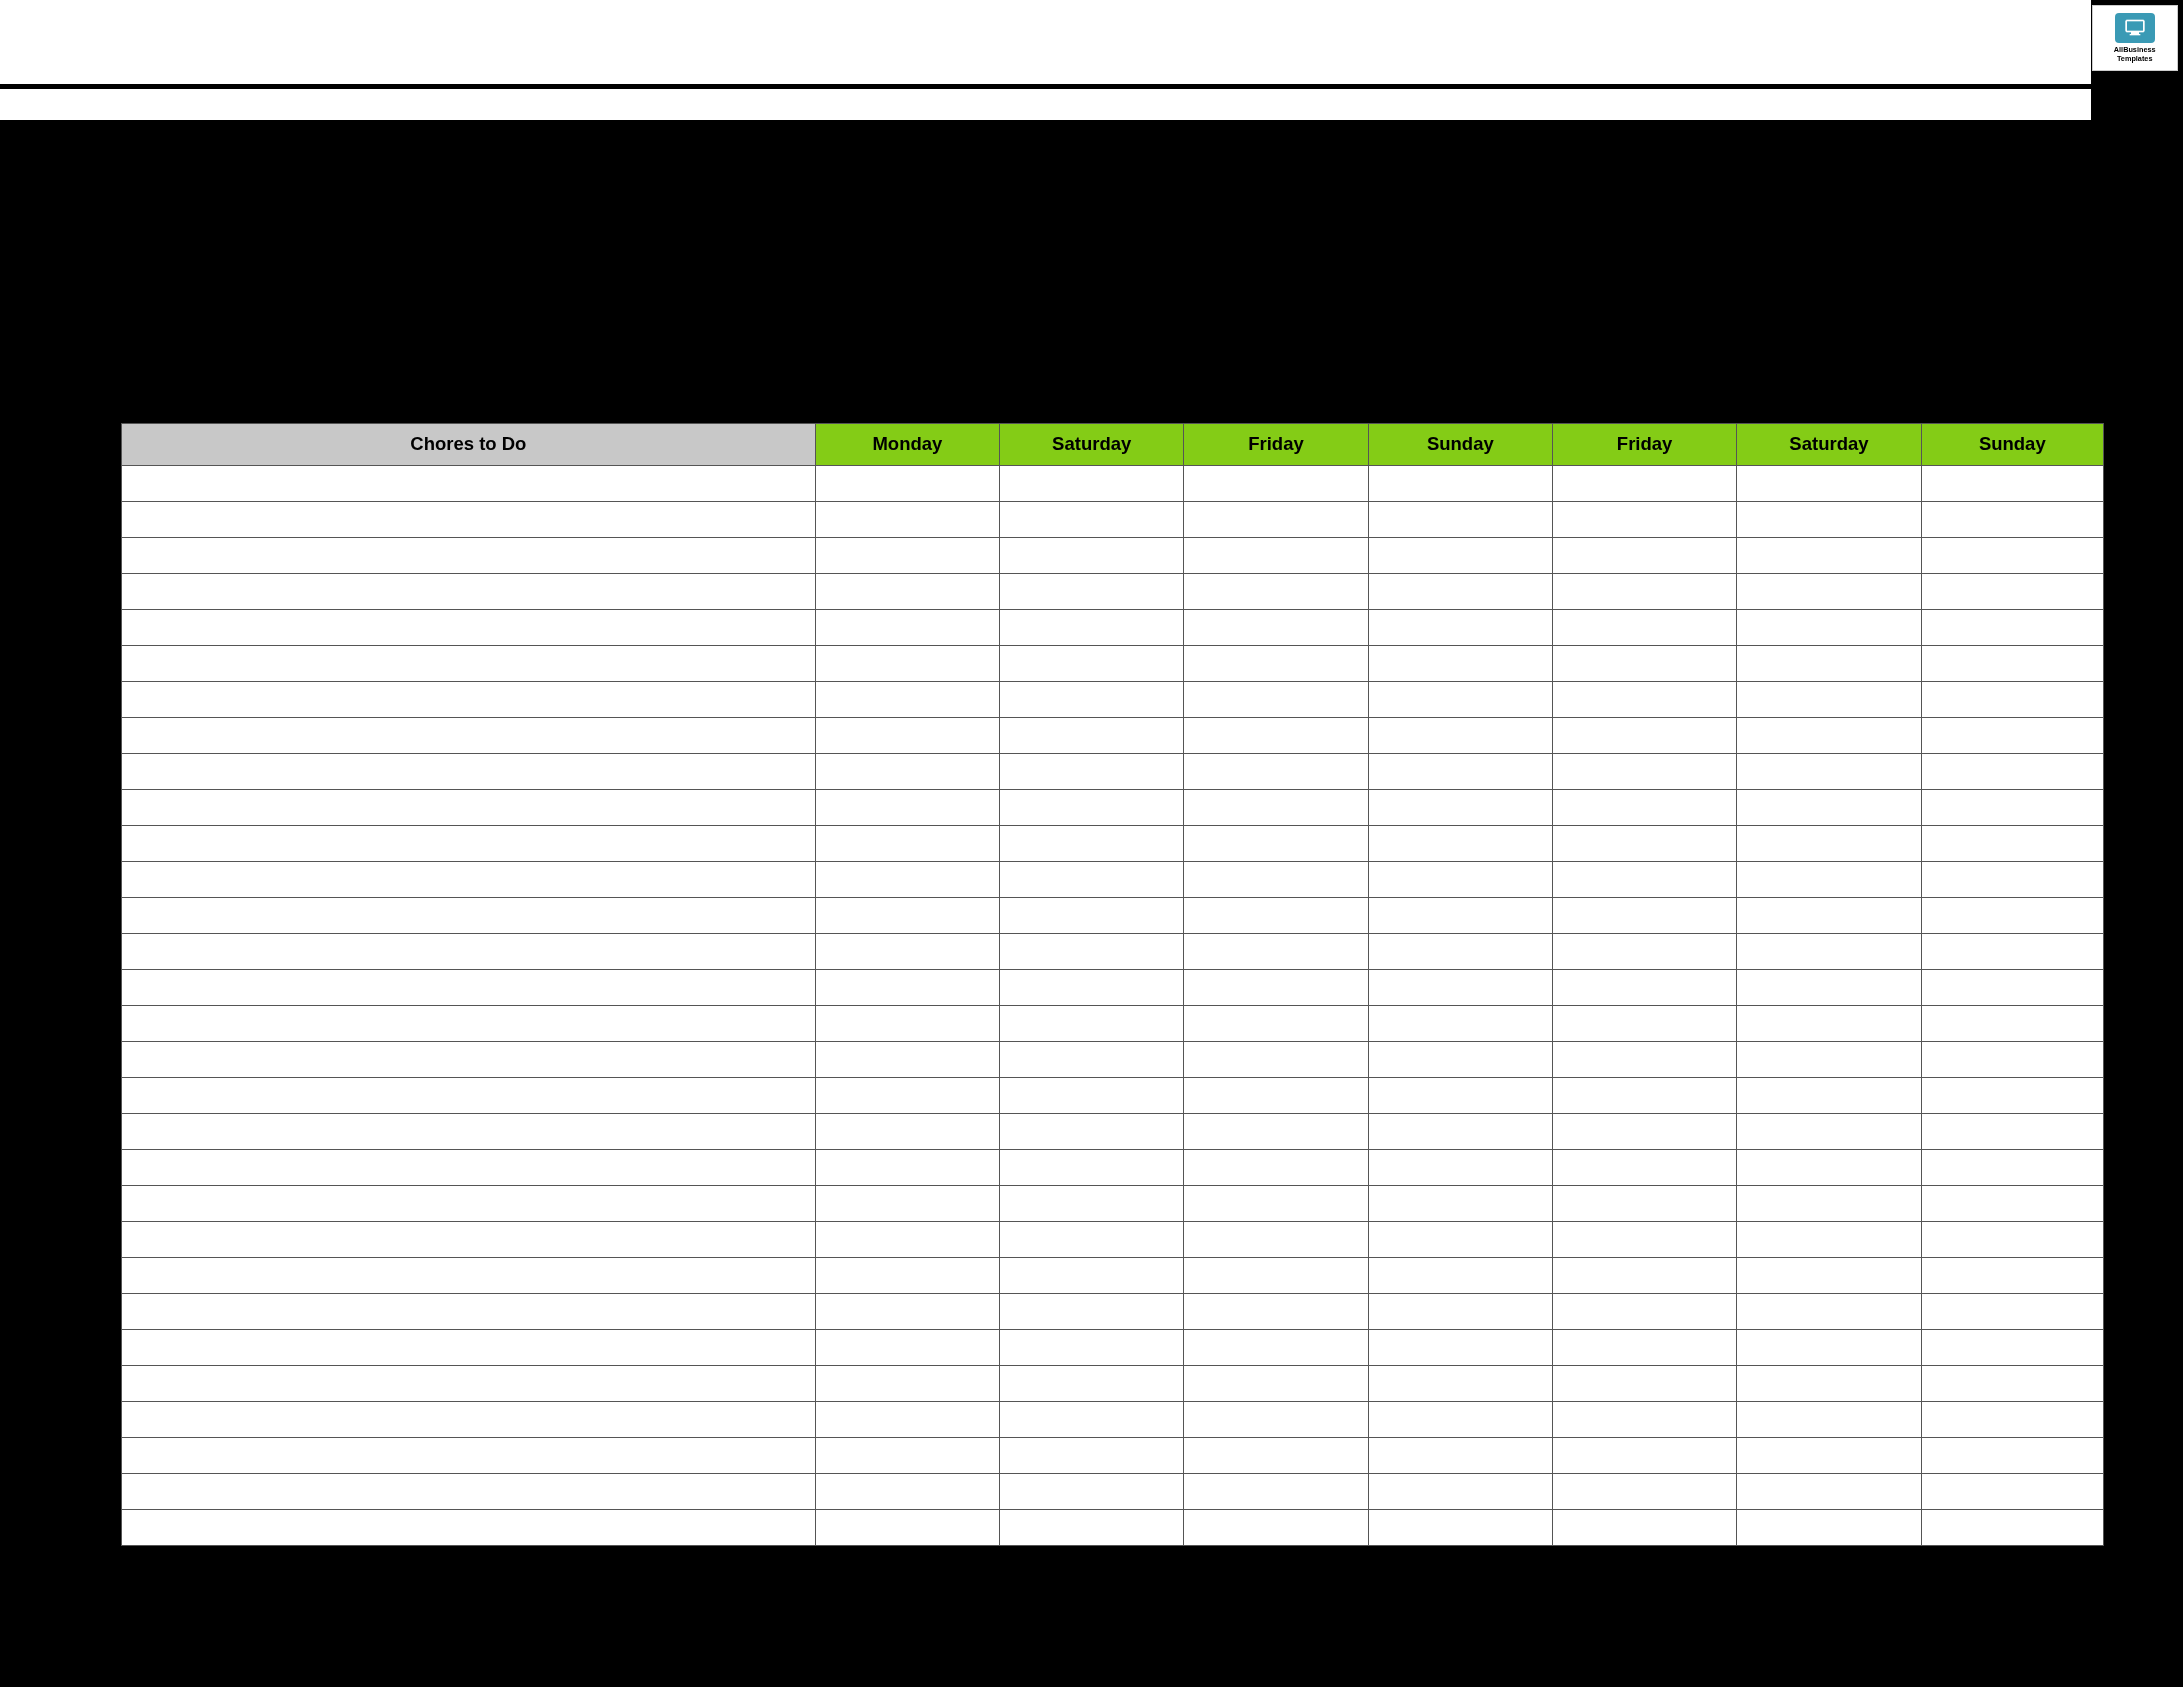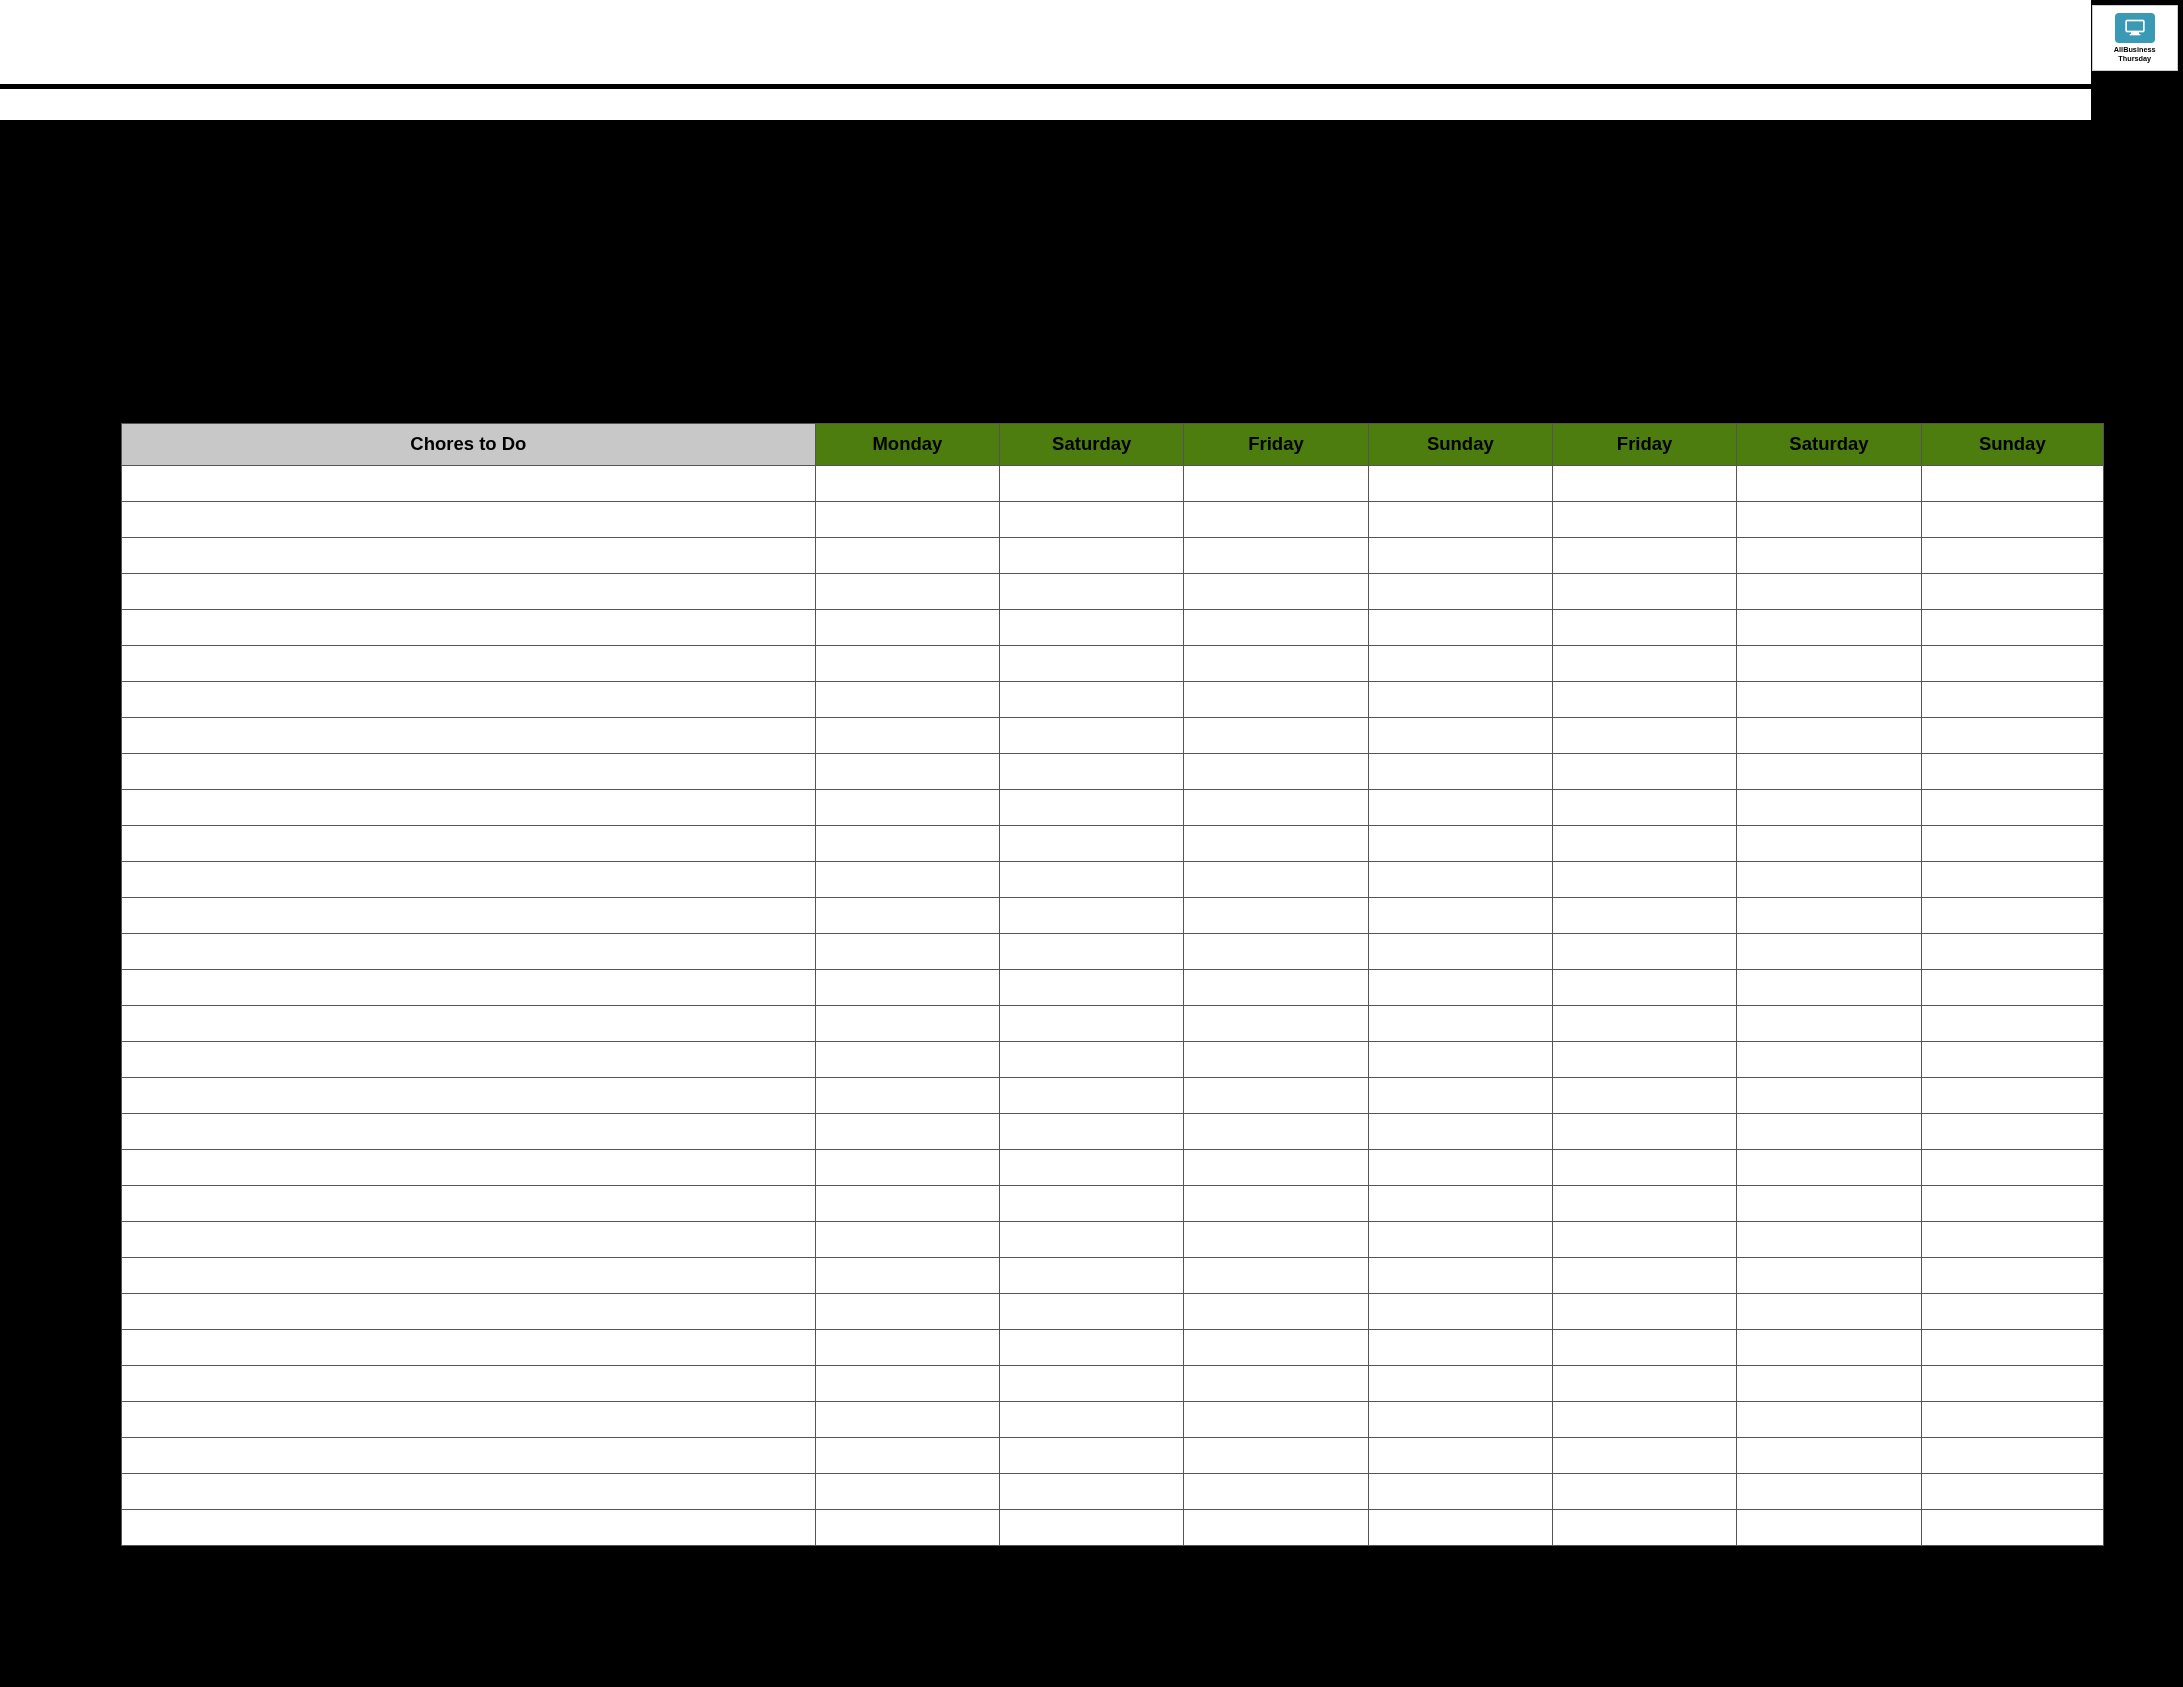--- a/index.html
+++ b/index.html
@@ -83,21 +83,21 @@
       color: #000000;
     }
 
     .chores-table th.chores-col {
       background-color: #c8c8c8;
       text-align: center;
       width: 35%;
     }
 
     .chores-table th.day-col {
-      background-color: #4d7c0f;
+      background-color: #84cc16;
       width: 9.3%;
       text-align: center;
     }
 
     .chores-table td {
       border: 1.3px solid #555555;
       padding: 8px 5.3px;
       font-size: 14.6px;
       color: #000000;
       background-color: #ffffff;
@@ -141,21 +141,21 @@
   <div class="brand-logo-icon">
     <svg viewBox="0 0 36 36">
 
       <rect x="4" y="6" width="28" height="18" rx="2" fill="#ffffff" stroke="#ffffff" stroke-width="1"></rect>
       <rect x="6" y="8" width="24" height="14" fill="#3a9ab5"></rect>
       <rect x="12" y="24" width="12" height="3" fill="#ffffff"></rect>
       <rect x="10" y="27" width="16" height="2" fill="#ffffff"></rect>
     </svg>
   </div>
   <span class="brand-logo-text">AllBusiness</span>
-  <span class="brand-logo-text">Thursday</span>
+  <span class="brand-logo-text">Templates</span>
 </div>
 
 <div class="table-container">
   <table class="chores-table">
     <thead>
       <tr>
         <th class="chores-col">Chores to Do</th>
         <th class="day-col">Monday</th>
         <th class="day-col">Saturday</th>
         <th class="day-col">Friday</th>

